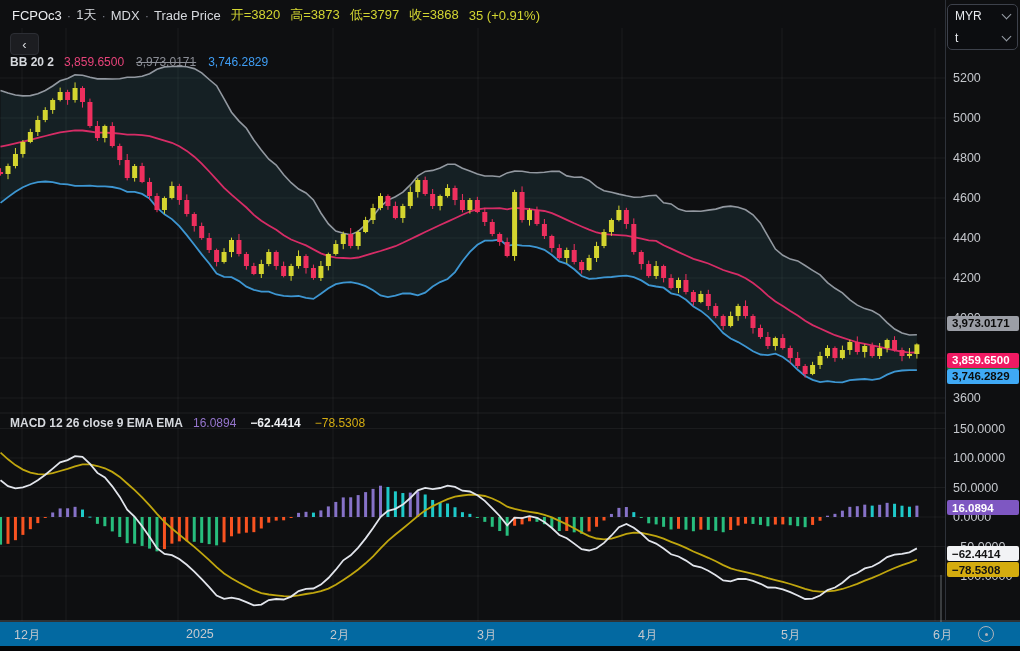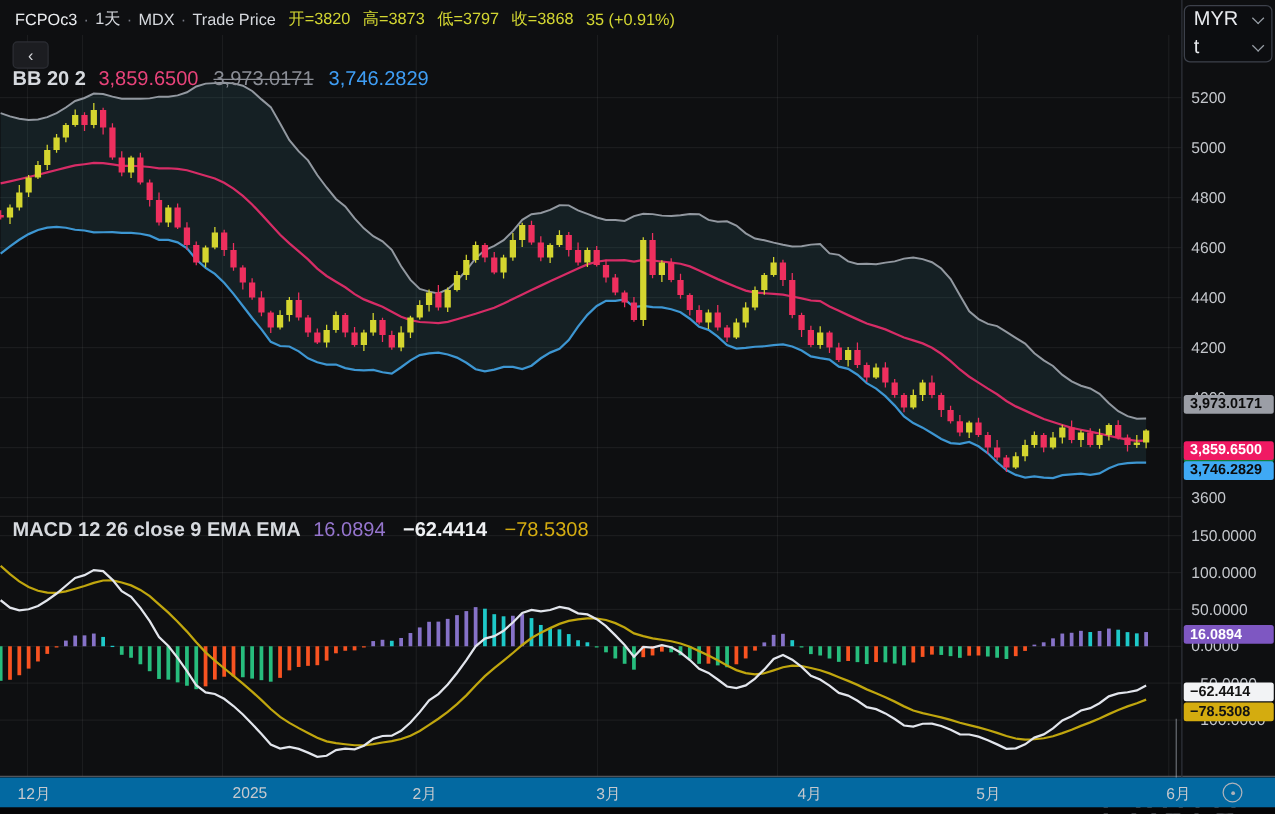--- a/index.html
+++ b/index.html
@@ -9,41 +9,41 @@
   
   .hdr{position:absolute;left:12px;top:6px;height:18px;display:flex;align-items:center;
        font-size:13px;color:#d6d9de;white-space:nowrap;z-index:6;}
   .hdr .sym{font-weight:normal;color:#eceef1;}
   .hdr .sep{color:#787b86;margin:0 5px;}
   .hdr .val{color:#d3d632;margin-left:10px;}
   .hdr .chg{color:#d3d632;margin-left:10px;}
   .backbtn{position:absolute;left:10px;top:33px;width:27px;height:20px;background:#1c1d21;
        border:1px solid #2c2e34;border-radius:4px;color:#d8dade;display:flex;align-items:center;
        justify-content:center;font-size:13px;z-index:6;cursor:pointer;}
-  .indrow{position:absolute;left:10px;display:flex;align-items:center;font-size:16px;
+  .indrow{position:absolute;left:10px;display:flex;align-items:center;font-size:12px;
        color:#d6d9de;white-space:nowrap;z-index:6;}
   #bb-row{top:55px;}
   #macd-row{top:416px;text-align:center;}
   .indrow .t{font-weight:bold;color:#d6d9de;margin-right:10px;}
   .v-pink{color:#e8437a;margin-right:12px;}
   .v-gray-strike{color:#8b8e96;text-decoration:line-through;margin-right:12px;}
   .v-blue{color:#3f9ef5;}
   .v-purple{color:#9575cd;margin-right:14px;}
   .v-white{color:#eef0f3;font-weight:bold;margin-right:14px;}
   .v-yellow{color:#d4ac12;}
   
   #right-axis{position:absolute;left:945px;top:0;width:75px;height:622px;border-left:1px solid #2e323a;z-index:4;}
   .tick{position:absolute;left:7px;transform:translateY(-50%);font-size:12.5px;color:#c4c7cc;}
   .badge{position:absolute;left:1px;width:72px;height:15px;border-radius:2px;font-size:11.5px;
        font-weight:bold;display:flex;align-items:center;padding-left:5px;box-sizing:border-box;z-index:5;}
   
   #cur-box{position:absolute;left:947px;top:4px;width:69px;height:44px;background:#0c0d10;
        border:1px solid #3d414b;border-radius:5px;z-index:7;}
   .cur-row{height:22px;display:flex;align-items:center;justify-content:space-between;
-       padding:0 7px;color:#e8eaee;font-size:16px;cursor:pointer;}
+       padding:0 7px;color:#e8eaee;font-size:12px;cursor:pointer;}
   .chev{width:6px;height:6px;border-right:1.4px solid #9aa0a8;border-bottom:1.4px solid #9aa0a8;
        transform:rotate(45deg);margin-top:-3px;}
   
   #time-axis{position:absolute;left:0;top:622px;width:1020px;height:24px;background:#0369a1;z-index:6;}
   .month{position:absolute;top:5px;font-size:12.5px;color:#c6c9ce;}
   #target-icon{position:absolute;left:978px;top:4px;width:14px;height:14px;border:1.4px solid #aeb2ba;
        border-radius:50%;display:flex;align-items:center;justify-content:center;cursor:pointer;}
   #target-icon i{width:3px;height:3px;background:#aeb2ba;border-radius:50%;}
   #bottom-strip{position:absolute;left:0;top:646px;width:1020px;height:5px;background:#050506;z-index:6;}
   #watermark{position:absolute;left:880px;top:620px;font-size:36px;letter-spacing:1px;

